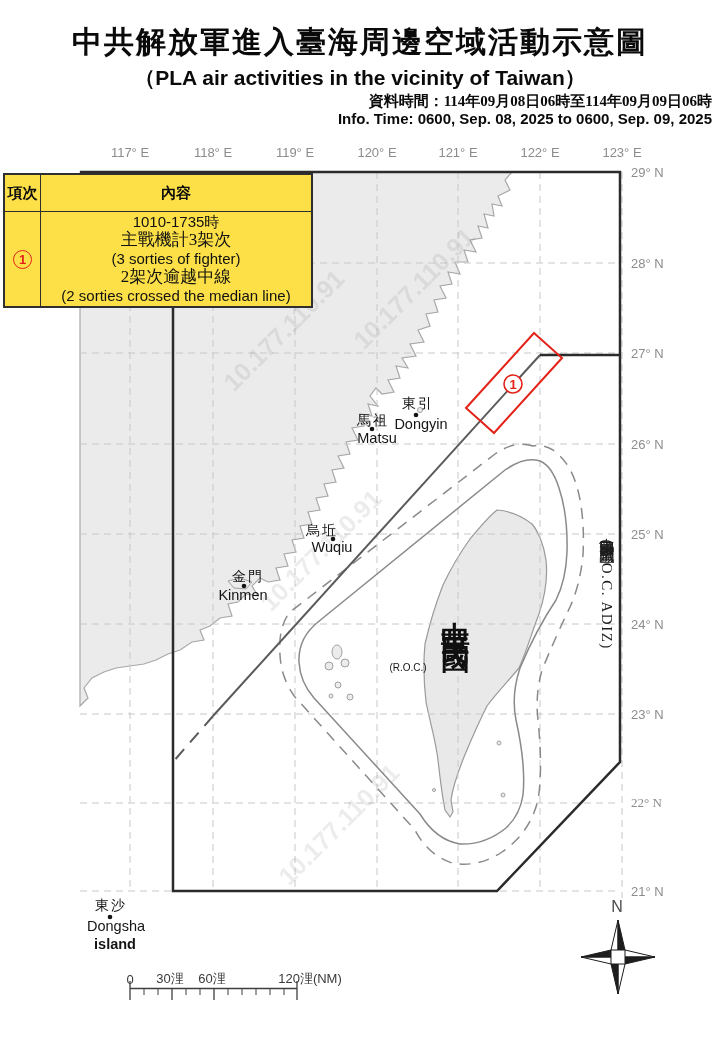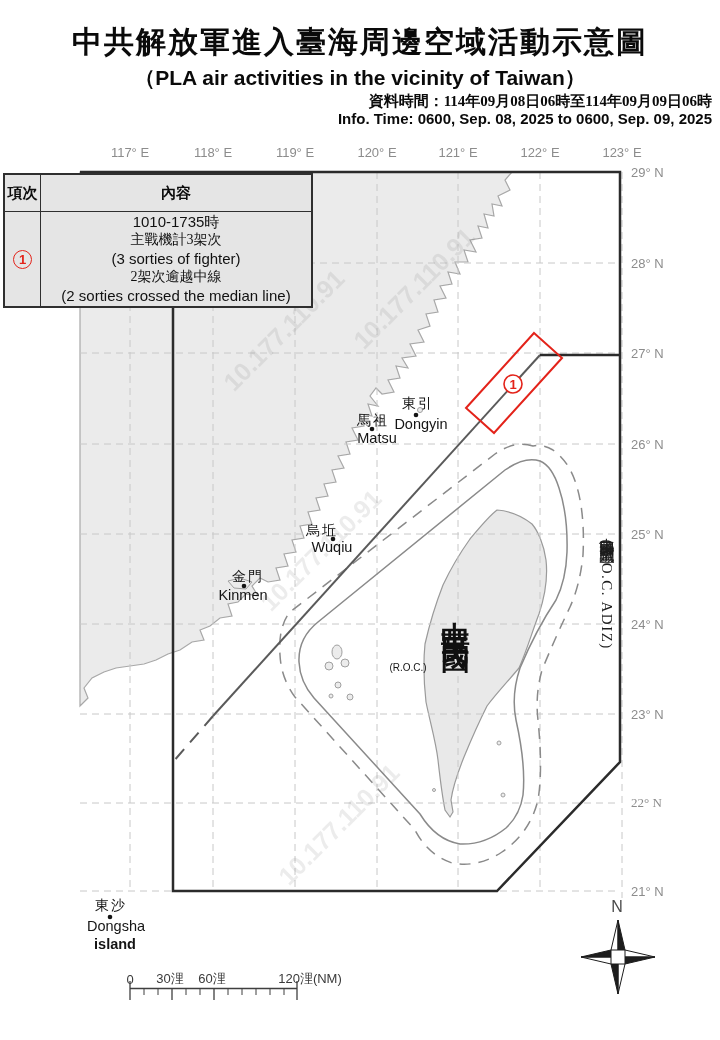--- a/index.html
+++ b/index.html
@@ -25,30 +25,30 @@
     white-space:nowrap;transform-origin:0 50%;}
   #roc-big{left:436px;top:598px;writing-mode:vertical-rl;text-orientation:upright;
     font-family:"Liberation Serif","DejaVu Serif",serif;font-size:29px;font-weight:bold;
     letter-spacing:8px;color:#101010;}
   #roc-sub{left:408px;top:667px;transform:translate(-50%,-50%);font-size:10px;color:#141414;white-space:nowrap;}
   #adiz-side{left:597px;top:526px;writing-mode:vertical-rl;font-size:15px;color:#1c1c1c;
     font-family:"Liberation Serif","DejaVu Serif",serif;letter-spacing:1.5px;white-space:nowrap;}
   #compass-n{left:617px;top:907px;transform:translate(-50%,-50%);font-size:16px;color:#4a4a4a;}
   .scale-label{position:absolute;font-size:13px;color:#3a3a3a;white-space:nowrap;transform:translate(-50%,-50%);}
   
-  #data-table{left:3px;top:173px;width:310px;height:135px;background:#e5e5e5;
+  #data-table{left:3px;top:173px;width:310px;height:135px;background:#fde047;
     border:2px solid #2f2f2f;box-sizing:border-box;display:flex;flex-direction:column;}
   #tbl-head{display:flex;border-bottom:1.5px solid #2f2f2f;height:37px;box-sizing:border-box;}
   #tbl-body{display:flex;flex:1;}
   .c1{width:36px;border-right:1.5px solid #2f2f2f;box-sizing:border-box;
       display:flex;align-items:center;justify-content:center;}
   .c2{flex:1;display:flex;align-items:center;justify-content:center;}
   .hdr{font-family:"Liberation Serif","DejaVu Serif",serif;font-weight:bold;font-size:15px;color:#0c0c0c;}
   #tbl-lines{text-align:center;line-height:18.4px;}
-  .ln-zh{font-family:"Liberation Serif","DejaVu Serif",serif;font-size:14px;}
+  .ln-zh{font-family:"Liberation Serif","DejaVu Serif",serif;font-size:17px;}
   .ln-en{font-size:15px;}
   .circ1{display:inline-flex;align-items:center;justify-content:center;
     width:19px;height:19px;border:1.5px solid #e3231a;border-radius:50%;
     color:#e3231a;font-size:13px;font-weight:bold;box-sizing:border-box;}
 </style>
 </head>
 <body>
 
 <div class="abs" id="title-zh">中共解放軍進入臺海周邊空域活動示意圖</div>
 <div class="abs" id="title-en">（PLA air activities in the vicinity of Taiwan）</div>

